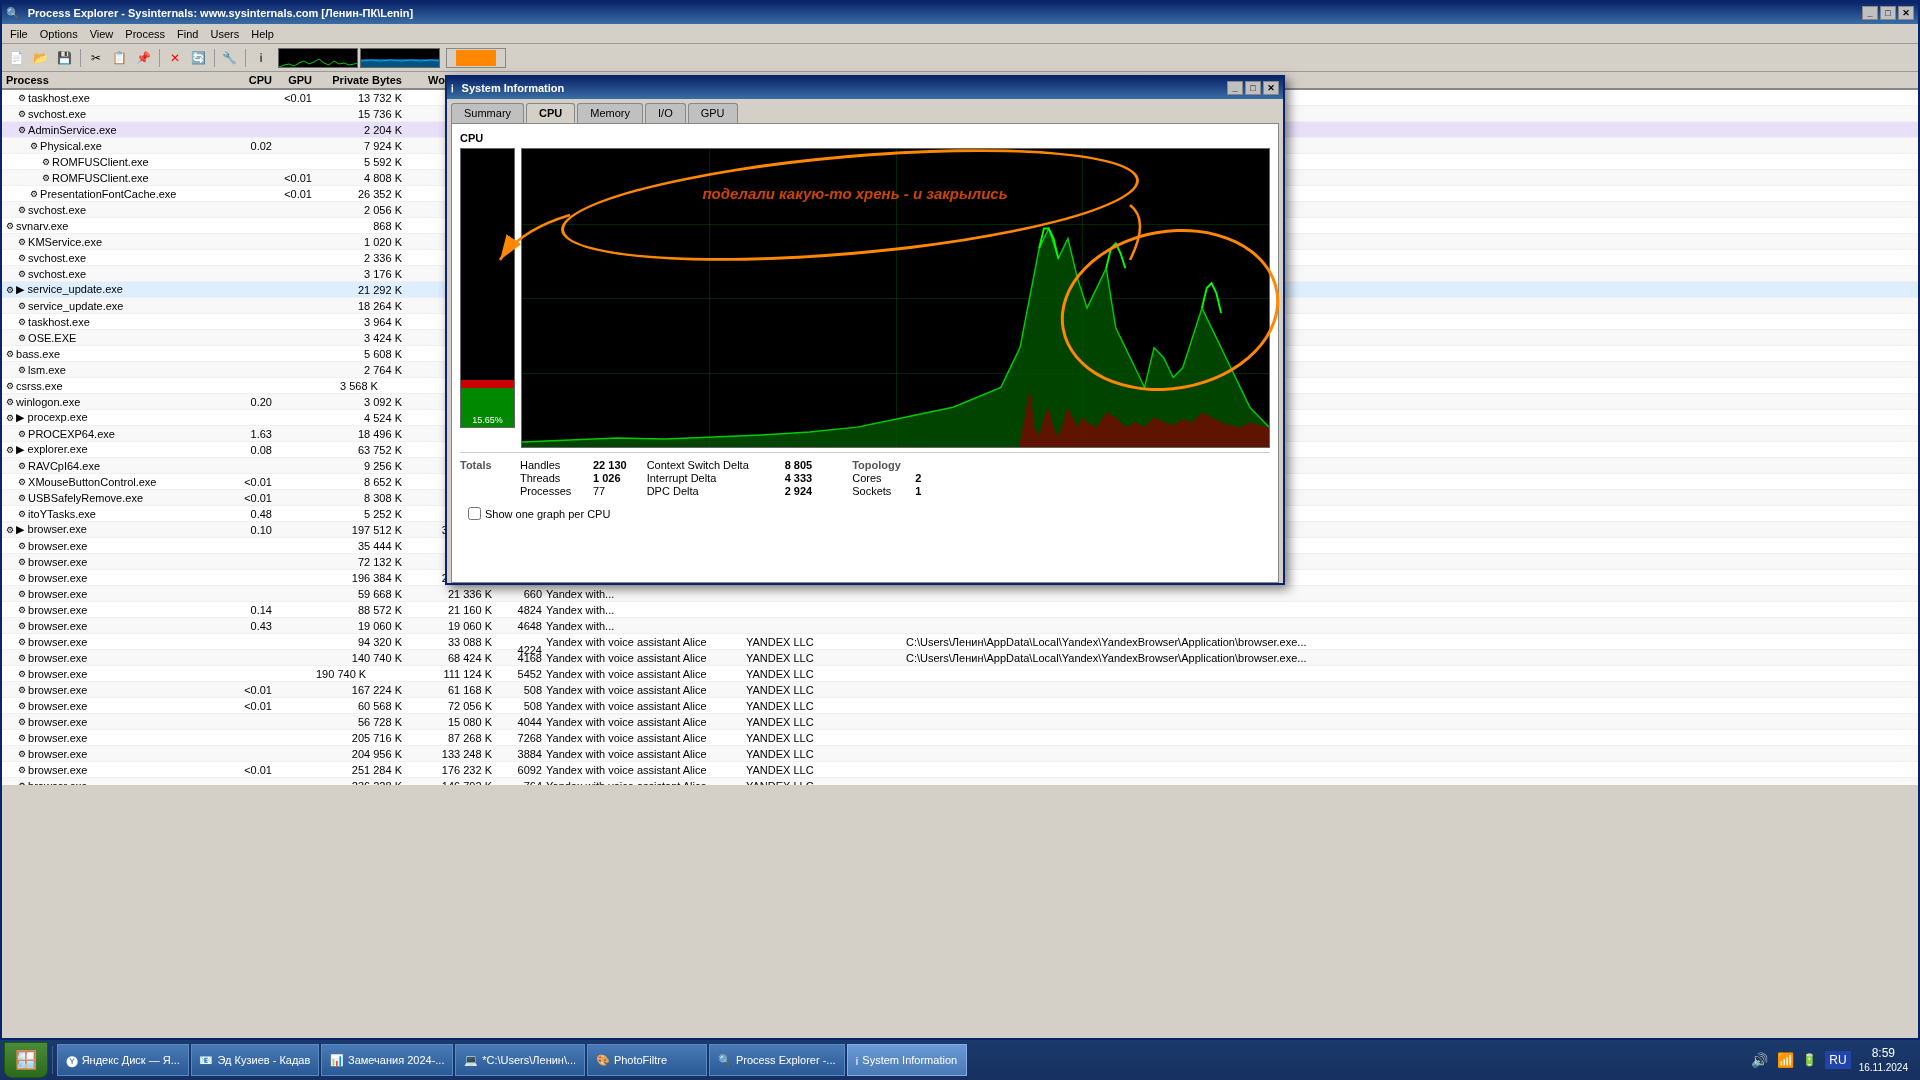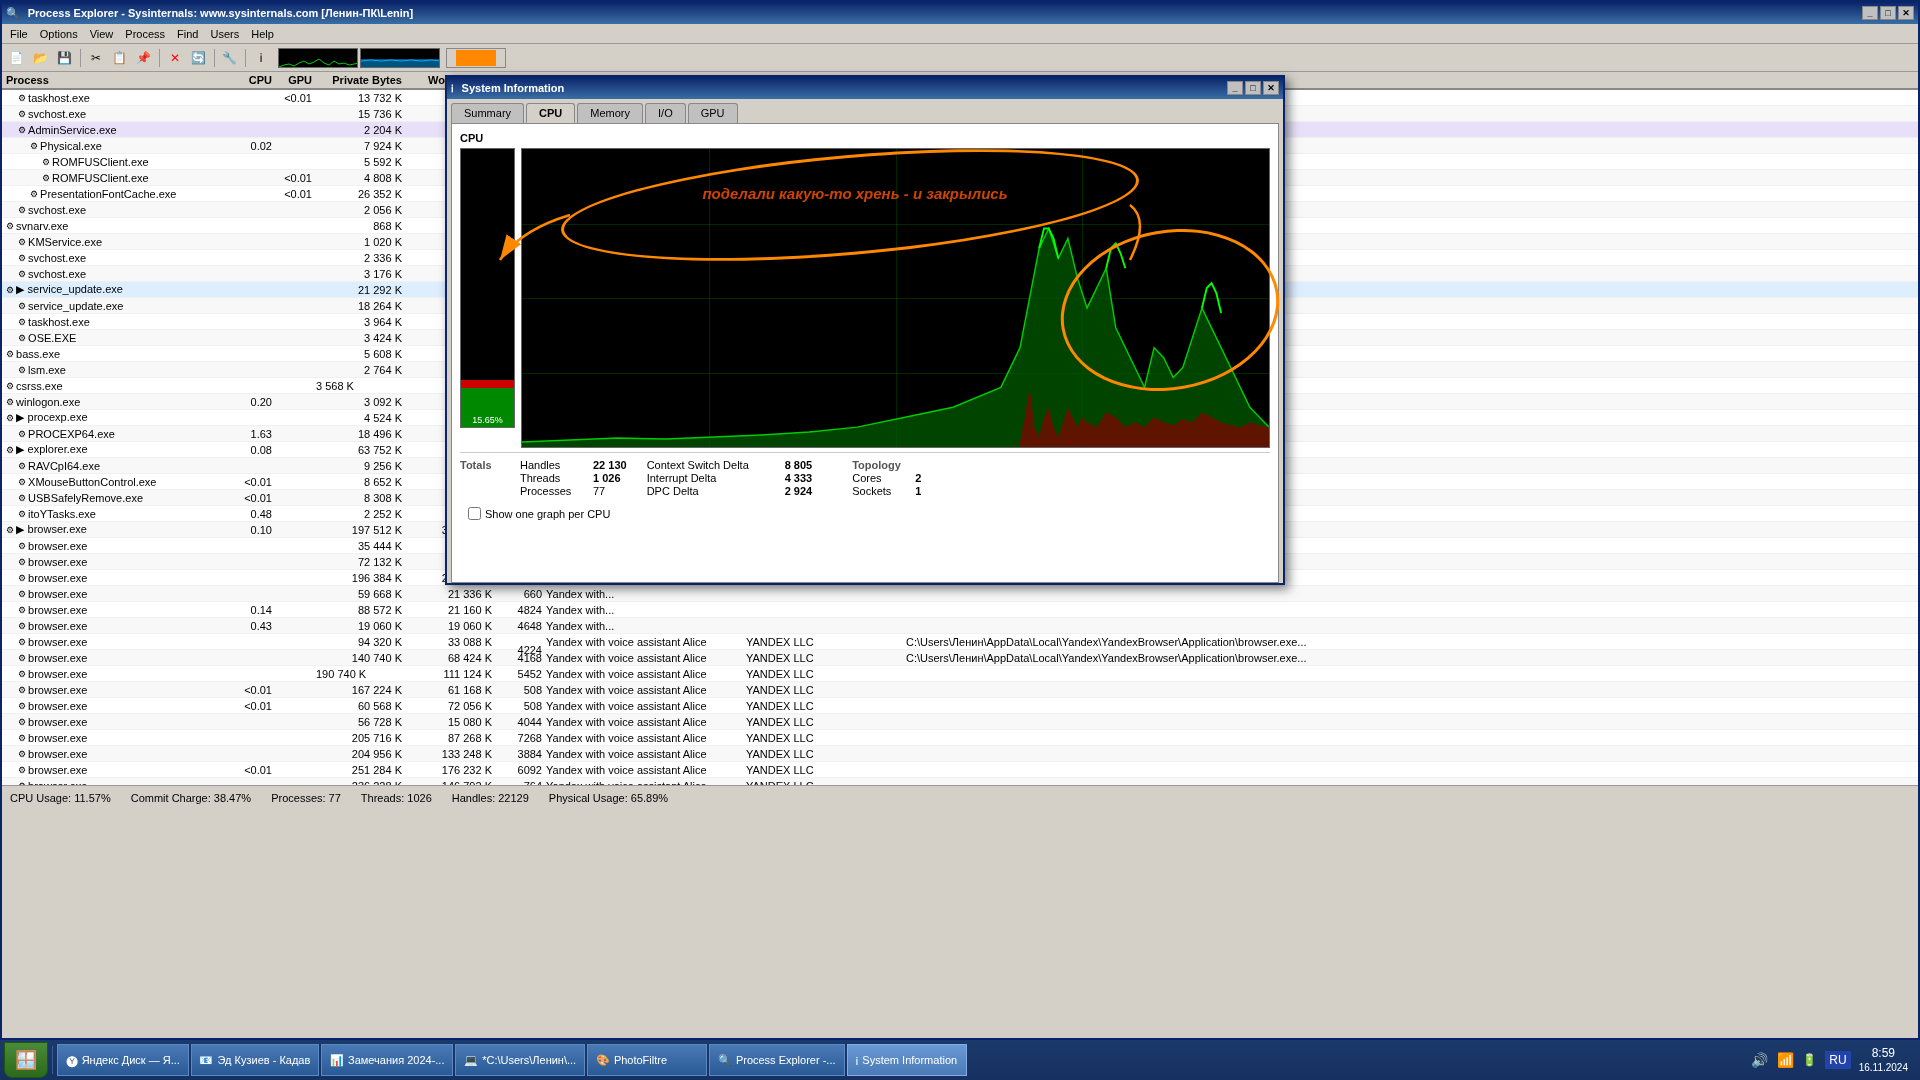--- a/index.html
+++ b/index.html
@@ -564,21 +564,21 @@
       <div style="width:160px; overflow:hidden; white-space:nowrap; text-overflow:ellipsis;"></div>
       <div style="flex:1; overflow:hidden; white-space:nowrap; text-overflow:ellipsis;"></div>
     </div>
         <div style="height: 16px; display: flex; align-items: center; padding-left: 4px; cursor: pointer; border-bottom: 1px solid rgb(240, 240, 240); background: white; font-size: 11px;">
       <div style="width:220px; overflow:hidden; white-space:nowrap; text-overflow:ellipsis; display:flex; align-items:center; gap:2px;">
         <span style="font-size:9px;">⚙</span>
         <span>csrss.exe</span>
       </div>
       <div style="width:50px; text-align:right; padding-right:4px; overflow:hidden;"></div>
       <div style="width:40px; text-align:right; padding-right:4px; overflow:hidden;"></div>
-      <div style="width:90px; text-align:left; padding-right:4px; overflow:hidden;">3 568 K</div>
+      <div style="width:90px; text-align:center; padding-right:4px; overflow:hidden;">3 568 K</div>
       <div style="width:90px; text-align:right; padding-right:4px; overflow:hidden;">76 100 K</div>
       <div style="width:50px; text-align:right; padding-right:4px; overflow:hidden;">504</div>
       <div style="width:200px; overflow:hidden; white-space:nowrap; text-overflow:ellipsis;"></div>
       <div style="width:160px; overflow:hidden; white-space:nowrap; text-overflow:ellipsis;"></div>
       <div style="flex:1; overflow:hidden; white-space:nowrap; text-overflow:ellipsis;"></div>
     </div>
         <div style="height: 16px; display: flex; align-items: center; padding-left: 4px; cursor: pointer; border-bottom: 1px solid rgb(240, 240, 240); background: rgb(248, 248, 248); font-size: 11px;">
       <div style="width:220px; overflow:hidden; white-space:nowrap; text-overflow:ellipsis; display:flex; align-items:center; gap:2px;">
         <span style="font-size:9px;">⚙</span>
         <span>winlogon.exe</span>
@@ -676,21 +676,21 @@
       <div style="width:160px; overflow:hidden; white-space:nowrap; text-overflow:ellipsis;"></div>
       <div style="flex:1; overflow:hidden; white-space:nowrap; text-overflow:ellipsis;"></div>
     </div>
         <div style="height: 16px; display: flex; align-items: center; padding-left: 16px; cursor: pointer; border-bottom: 1px solid rgb(240, 240, 240); background: white; font-size: 11px;">
       <div style="width:208px; overflow:hidden; white-space:nowrap; text-overflow:ellipsis; display:flex; align-items:center; gap:2px;">
         <span style="font-size:9px;">⚙</span>
         <span>itoYTasks.exe</span>
       </div>
       <div style="width:50px; text-align:right; padding-right:4px; overflow:hidden;">0.48</div>
       <div style="width:40px; text-align:right; padding-right:4px; overflow:hidden;"></div>
-      <div style="width:90px; text-align:right; padding-right:4px; overflow:hidden;">2 252 K</div>
+      <div style="width:90px; text-align:right; padding-right:4px; overflow:hidden;">5 252 K</div>
       <div style="width:90px; text-align:right; padding-right:4px; overflow:hidden;">9 208 K</div>
       <div style="width:50px; text-align:right; padding-right:4px; overflow:hidden;">1744</div>
       <div style="width:200px; overflow:hidden; white-space:nowrap; text-overflow:ellipsis;">Convert-Auto...</div>
       <div style="width:160px; overflow:hidden; white-space:nowrap; text-overflow:ellipsis;"></div>
       <div style="flex:1; overflow:hidden; white-space:nowrap; text-overflow:ellipsis;"></div>
     </div>
         <div style="height: 16px; display: flex; align-items: center; padding-left: 4px; cursor: pointer; border-bottom: 1px solid rgb(240, 240, 240); background: rgb(248, 248, 248); font-size: 11px;">
       <div style="width:220px; overflow:hidden; white-space:nowrap; text-overflow:ellipsis; display:flex; align-items:center; gap:2px;">
         <span style="font-size:9px;">⚙</span>
         <span>▶ browser.exe</span>
@@ -923,28 +923,20 @@
       <div style="width:40px; text-align:right; padding-right:4px; overflow:hidden;"></div>
       <div style="width:90px; text-align:right; padding-right:4px; overflow:hidden;">236 228 K</div>
       <div style="width:90px; text-align:right; padding-right:4px; overflow:hidden;">146 792 K</div>
       <div style="width:50px; text-align:right; padding-right:4px; overflow:hidden;">764</div>
       <div style="width:200px; overflow:hidden; white-space:nowrap; text-overflow:ellipsis;">Yandex with voice assistant Alice</div>
       <div style="width:160px; overflow:hidden; white-space:nowrap; text-overflow:ellipsis;">YANDEX LLC</div>
       <div style="flex:1; overflow:hidden; white-space:nowrap; text-overflow:ellipsis;"></div>
     </div>
       </div>
 
-    <div class="status-bar">
-      <span>CPU Usage: 11.57%</span>
-      <span>Commit Charge: 38.47%</span>
-      <span>Processes: 77</span>
-      <span>Threads: 1026</span>
-      <span>Handles: 22129</span>
-      <span>Physical Usage: 65.89%</span>
-    </div>
   </div>
 
   <div class="sysinfo-dialog">
     <div class="dialog-title-bar">
       <span style="font-size:10px; margin-right:4px;">ℹ</span>
       <span class="dialog-title">System Information</span>
       <div class="dialog-btns">
         <div class="dialog-btn">_</div>
         <div class="dialog-btn">□</div>
         <div class="dialog-btn">✕</div>

